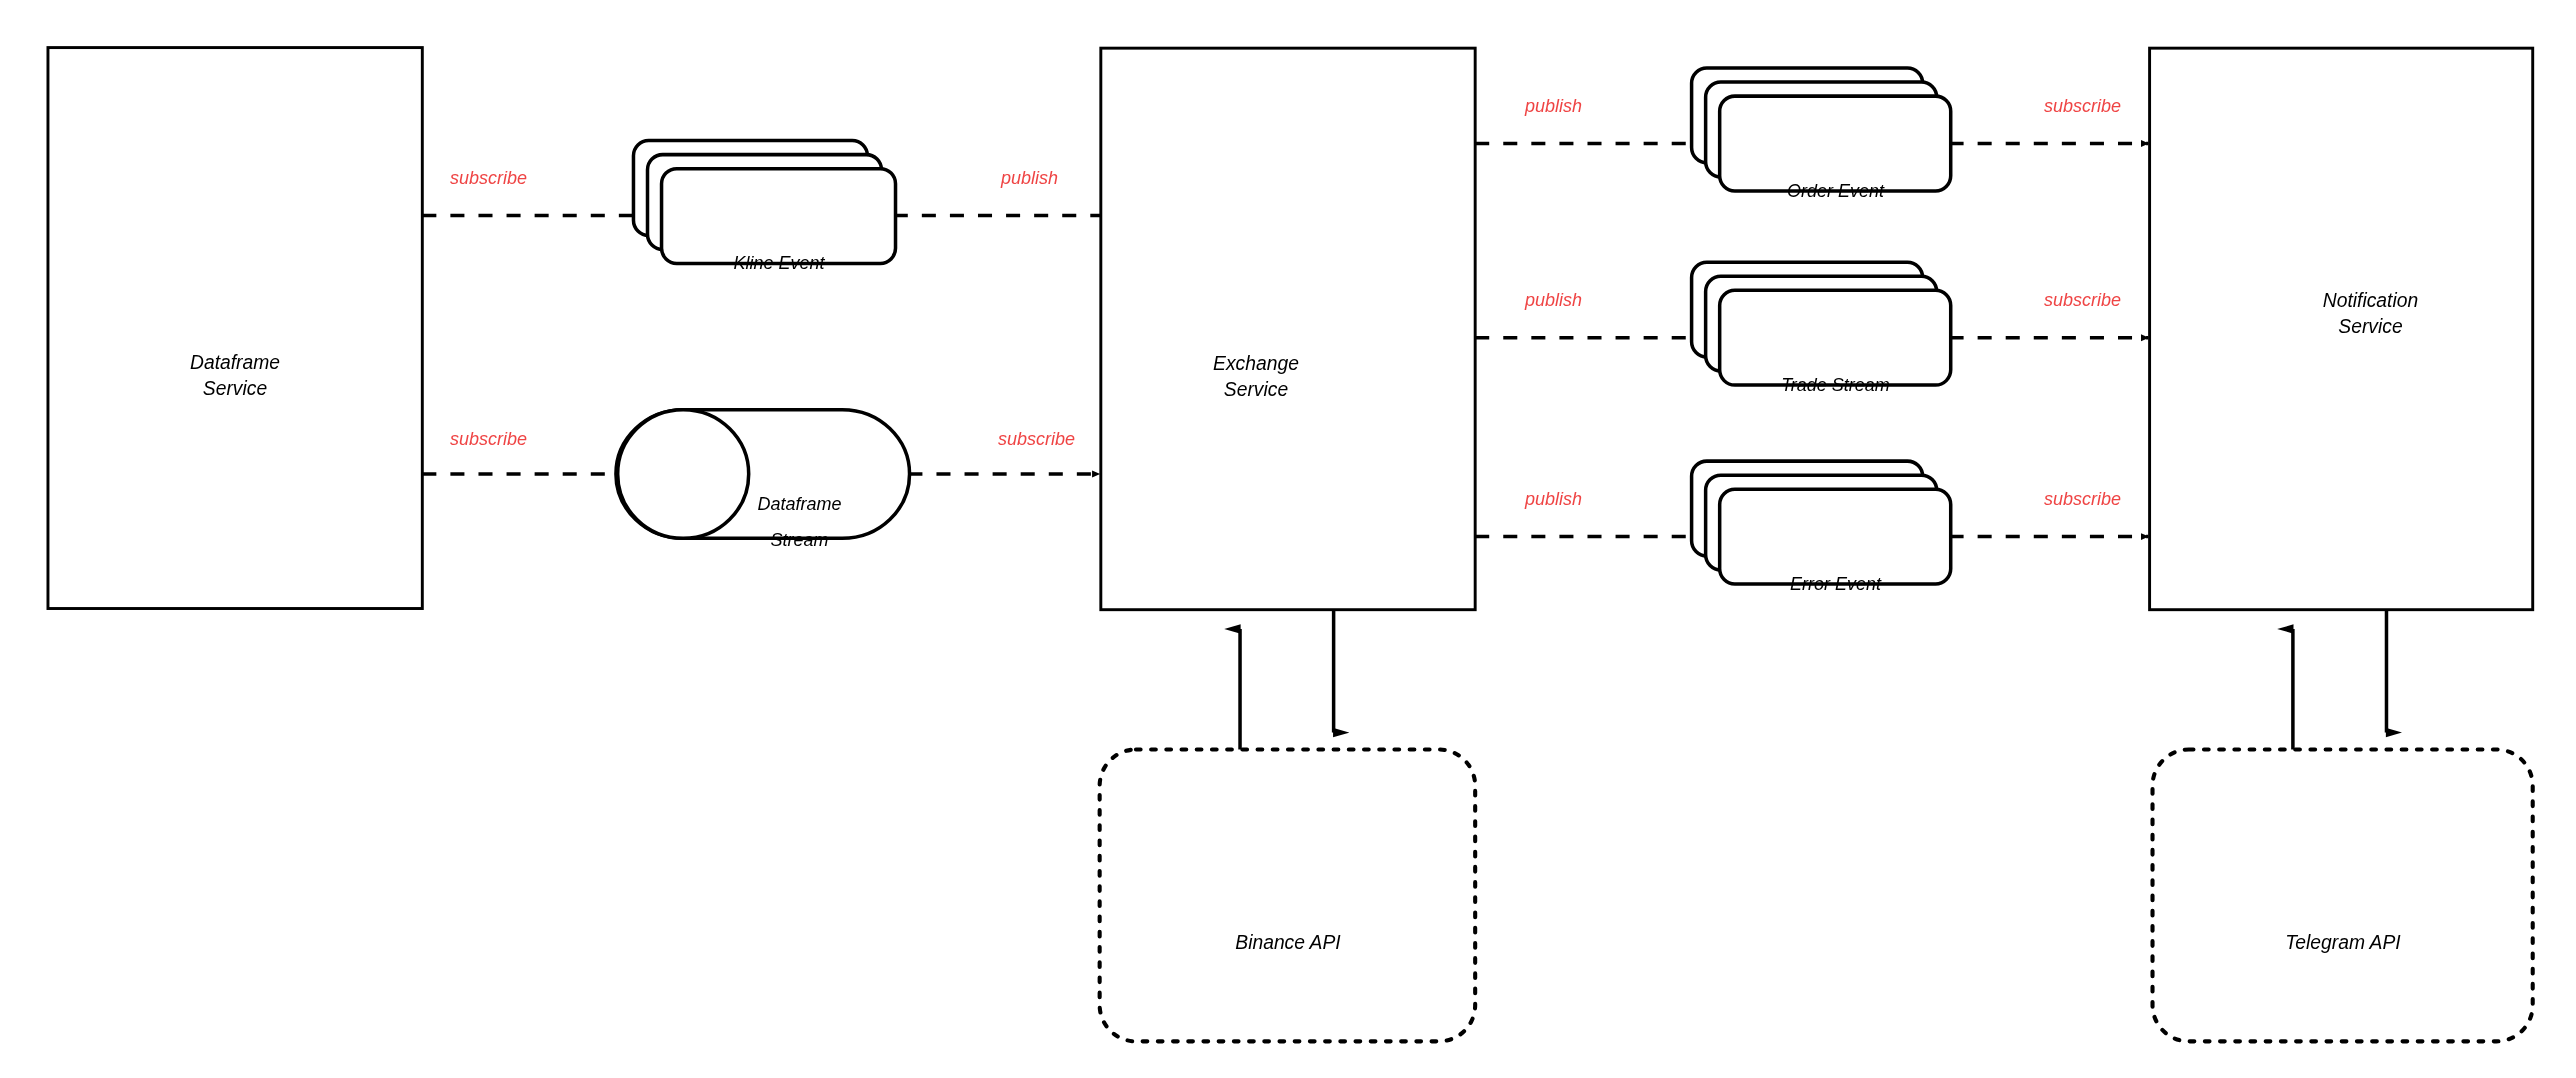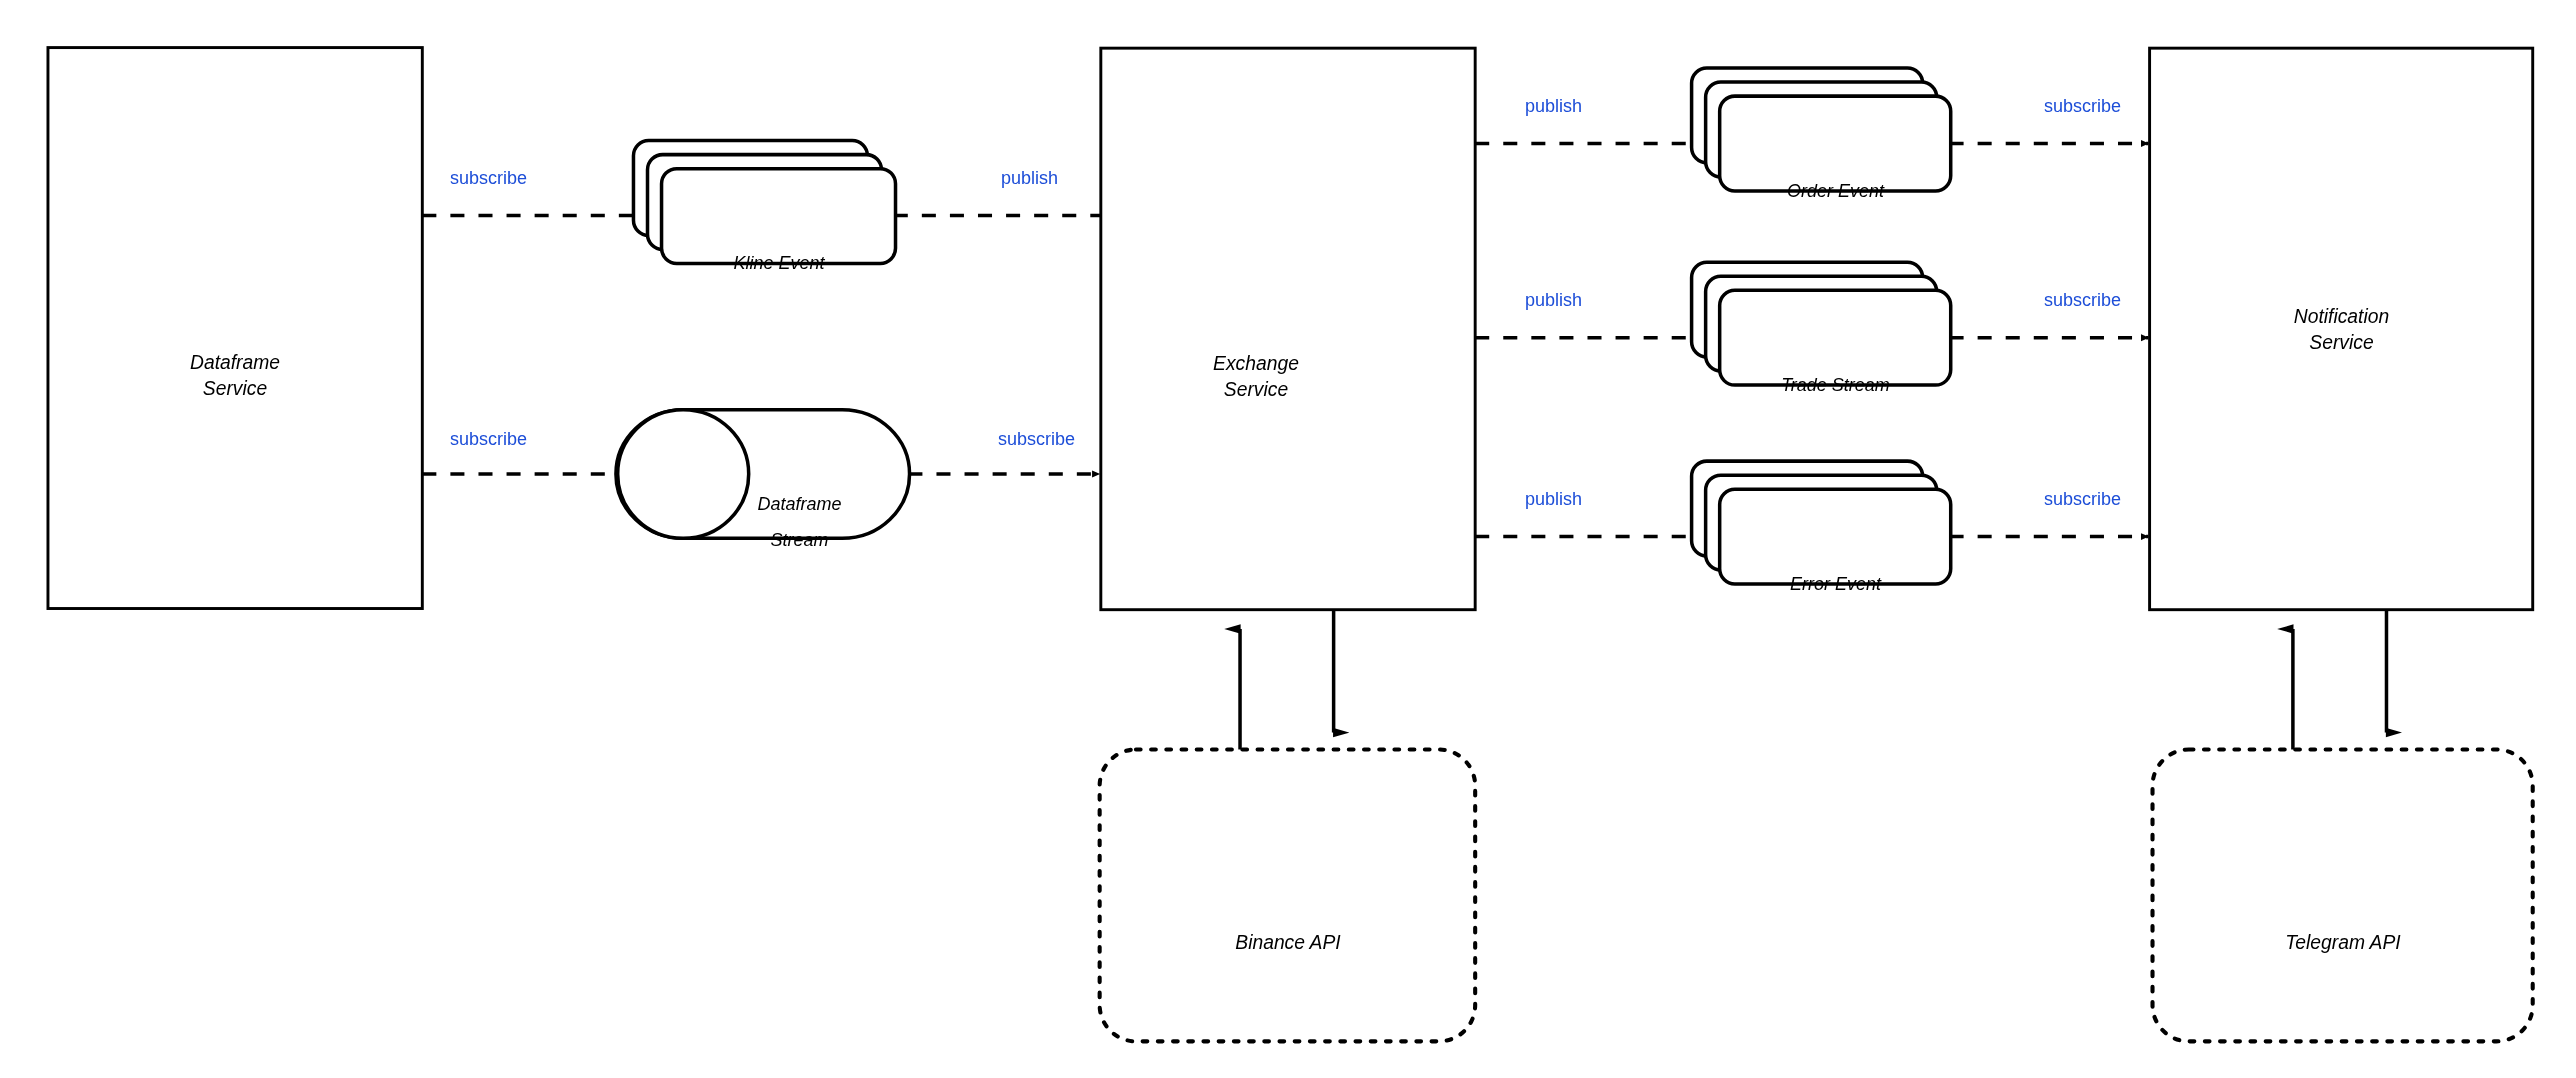--- a/index.html
+++ b/index.html
@@ -1,19 +1,19 @@
 <!DOCTYPE html>
 <html style="font-size:9.4px"><head>
 <meta charset="utf-8">
 <style>
   html,body{margin:0;padding:0;background:#ffffff;}
   body{font-family:"Liberation Sans", sans-serif;}
   #canvas{position:relative;width:2576px;height:1079px;background:#ffffff;overflow:hidden;}
   #svg{position:absolute;left:0;top:0;width:2576px;height:1079px;}
-  .lbl{position:absolute;color:#1d4ed8;font-size:18px;white-space:nowrap;
+  .lbl{position:absolute;font-style:italic;color:#ef4444;font-size:18px;white-space:nowrap;
        font-family:"Liberation Sans", sans-serif;text-align:center;}
   .node-txt{position:absolute;display:flex;align-items:center;justify-content:center;
             text-align:center;font-style:italic;color:#000000;font-size:19.3px;line-height:1.34;
             font-family:"Liberation Sans", sans-serif;pointer-events:none;margin-top:48px;}
   .node-txt.small{font-size:18px;}
 </style>
 </head>
 <body>
 
 <div id="canvas">
@@ -103,21 +103,21 @@
     </div>
   </div>
 
   <div class="node-txt" style="left:1101px;top:48px;width:310px;height:562px;">
     <div>
       <div>Exchange</div>
       <div>Service</div>
     </div>
   </div>
 
-  <div class="node-txt" style="left:2150px;top:48px;width:383px;height:468px;">
+  <div class="node-txt" style="left:2150px;top:32px;width:383px;height:468px;padding-left:29px;">
     <div>
       <div>Notification</div>
       <div>Service</div>
     </div>
   </div>
 
   <div class="node-txt" style="left:1100px;top:749px;width:376px;height:292px;">Binance API</div>
   <div class="node-txt" style="left:2153px;top:749px;width:380px;height:292px;">Telegram API</div>
 
   <div class="node-txt small" style="left:662px;top:168px;width:234px;height:95px;">Kline Event</div>

